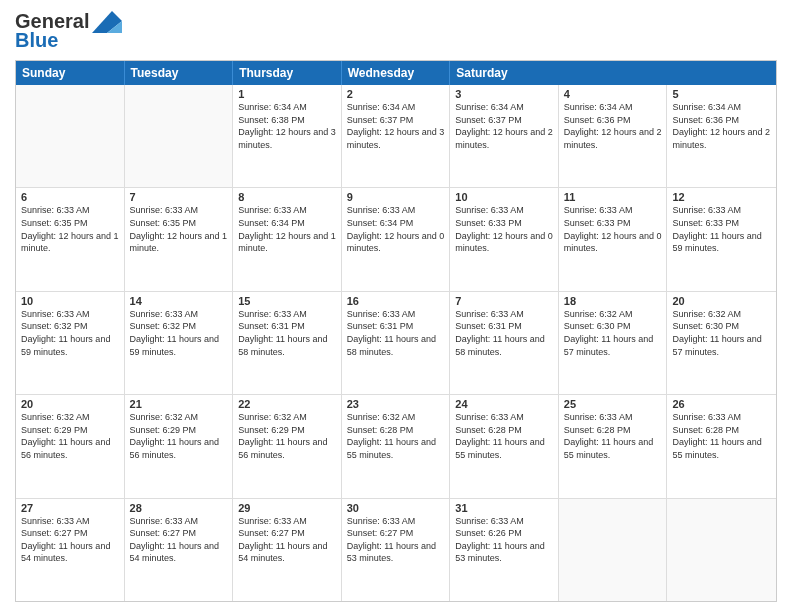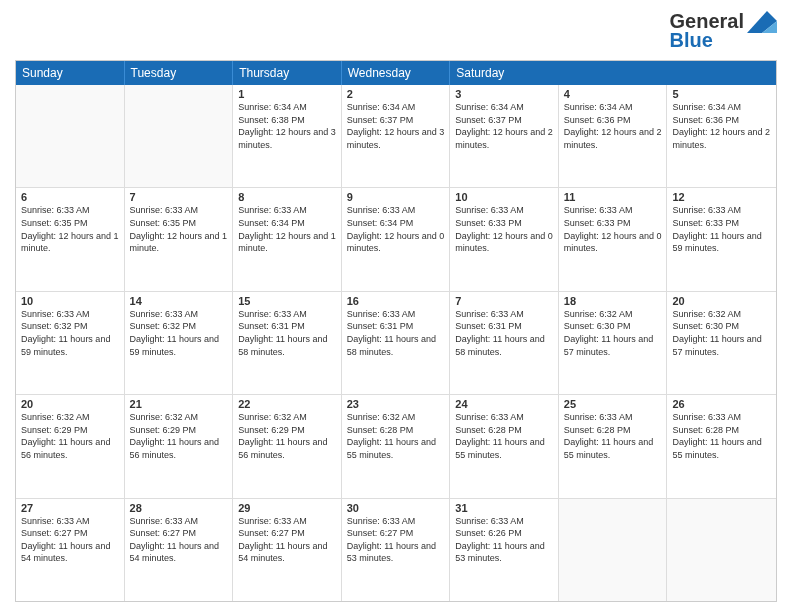--- a/index.html
+++ b/index.html
@@ -12,21 +12,21 @@
     }
     .page {
       width: 792px;
       height: 612px;
       padding: 10px 15px;
       display: flex;
       flex-direction: column;
     }
     .header {
       display: flex;
-      justify-content: flex-end;
+      justify-content: flex-start;
       align-items: flex-start;
       margin-bottom: 8px;
     }
     .logo {
       display: flex;
       align-items: center;
       gap: 2px;
     }
     .title-area {
       text-align: right;
@@ -48,21 +48,21 @@
       border: 1px solid #ccc;
     }
     .cal-header {
       display: grid;
       grid-template-columns: repeat(7, 1fr);
       background: #1a6cb5;
     }
     .cal-header-cell {
       color: #fff;
       font-size: 12px;
-      font-weight: normal;
+      font-weight: bold;
       padding: 5px 6px;
       text-align: left;
       border-right: 1px solid #3a8cd5;
     }
     .cal-header-cell:last-child { border-right: none; }
     .cal-body {
       flex: 1;
       display: flex;
       flex-direction: column;
     }

